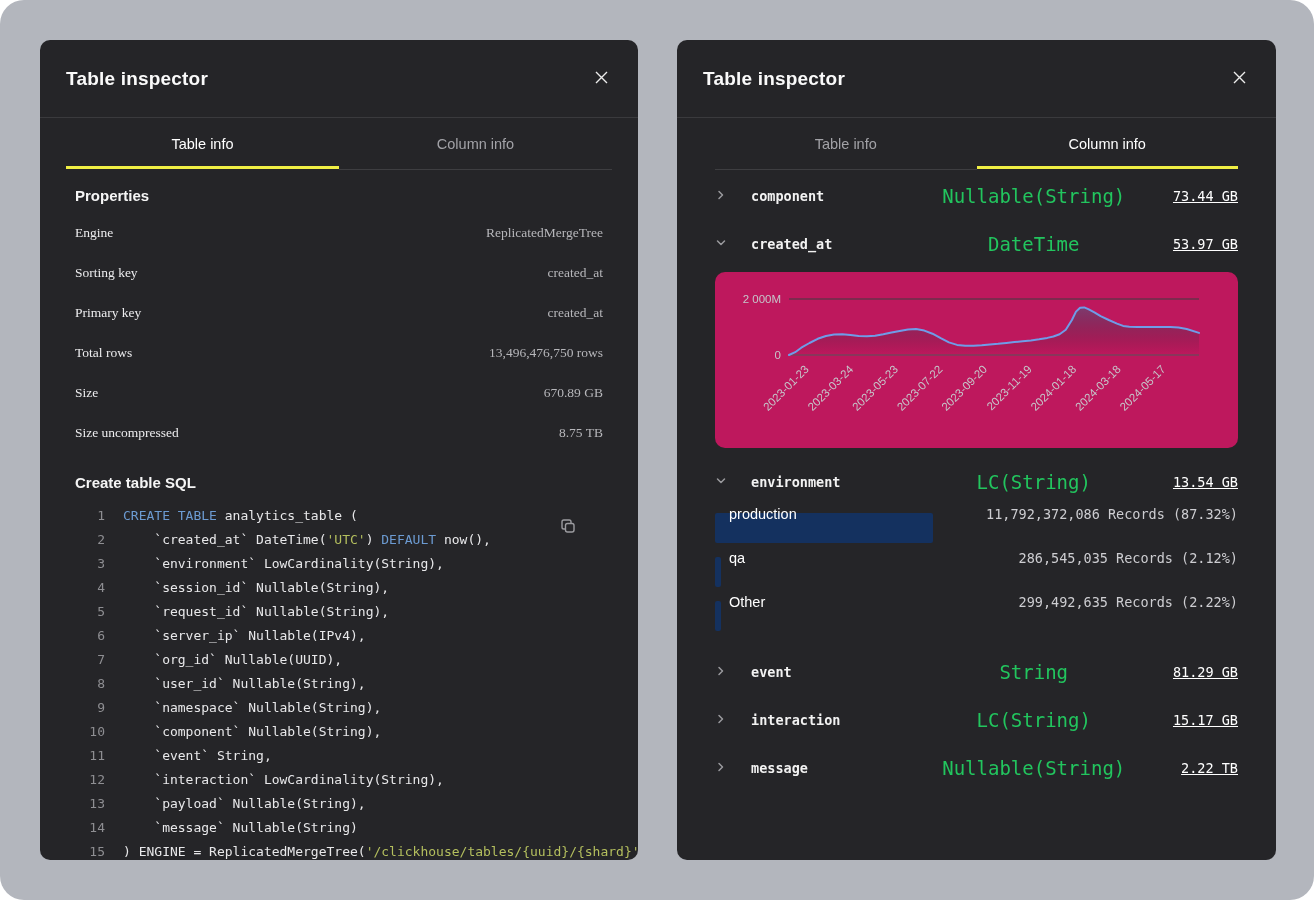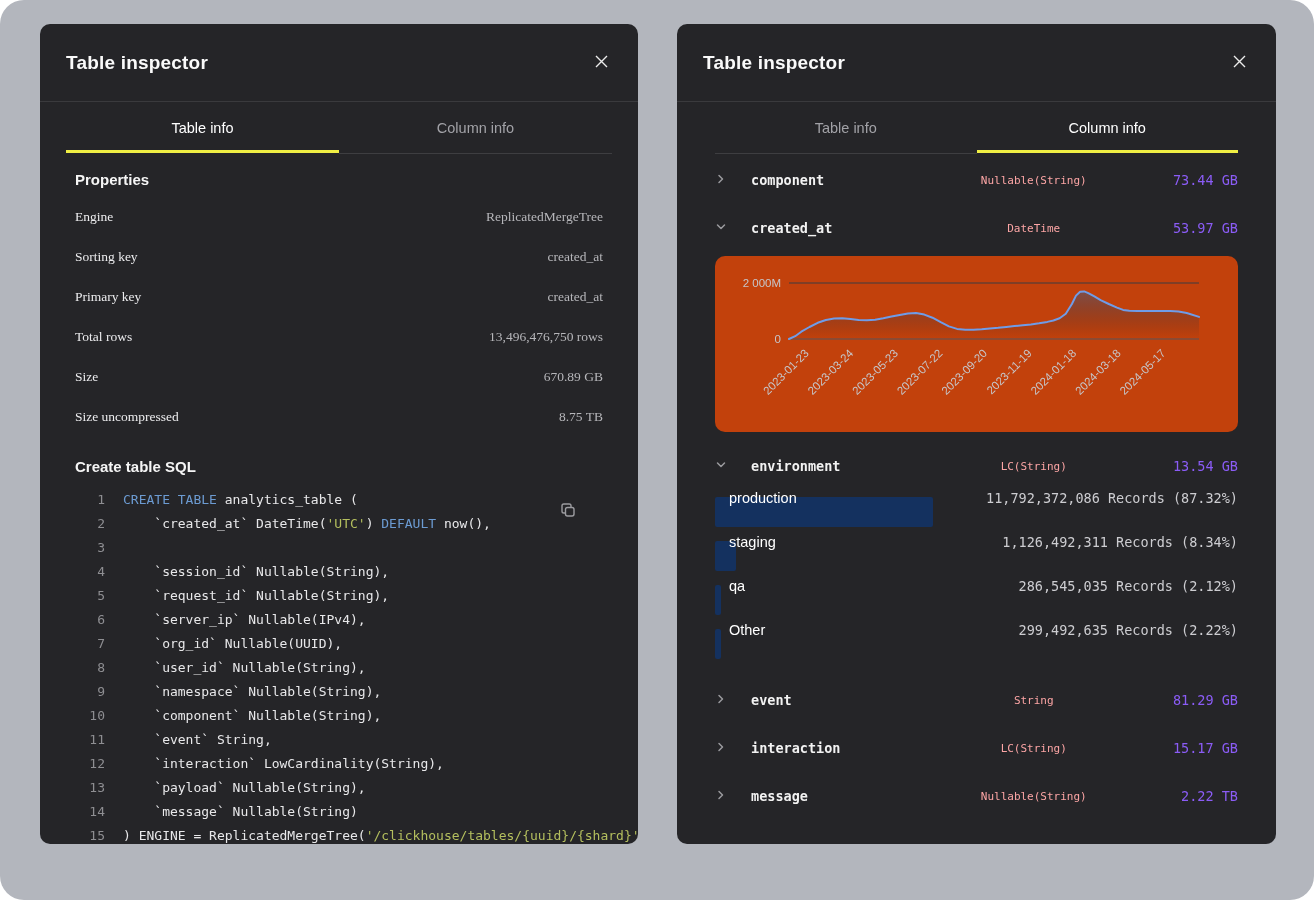--- a/index.html
+++ b/index.html
@@ -1,18 +1,18 @@
 <!DOCTYPE html>
 <html><head>
 <meta charset="utf-8">
 <style>
   html,body{margin:0;padding:0;background:#fff;}
   body{width:1314px;height:900px;position:relative;font-family:"Liberation Sans",sans-serif;}
   .stage{position:absolute;inset:0;background:#b3b6bd;border-radius:24px;overflow:hidden;}
-  .panel{position:absolute;top:24px;height:820px;background:#252528;border-radius:10px;overflow:hidden;color:#ececee;}
+  .panel{position:absolute;top:40px;height:820px;background:#252528;border-radius:10px;overflow:hidden;color:#ececee;}
   .panel-left{left:40px;width:598px;}
   .panel-right{left:677px;width:599px;}
   .panel-header{height:78px;display:flex;align-items:center;justify-content:space-between;padding:0 26px;border-bottom:1px solid #3a3a3d;box-sizing:border-box;}
   .panel-title{font-size:19px;font-weight:700;color:#fafafa;letter-spacing:.2px;}
   .close-btn{background:none;border:none;padding:4px;cursor:pointer;display:flex;align-items:center;}
   .tabs{display:flex;height:52px;}
   .panel-left .tabs{margin:0 26px;}
   .panel-right .tabs{margin:0 38px;}
   .tab{flex:1;display:flex;align-items:center;justify-content:center;font-size:14.5px;color:#a2a2a7;border-bottom:1px solid #3e3e41;cursor:pointer;}
   .tab.active{color:#ffffff;border-bottom:1px solid transparent;box-shadow:inset 0 -3px 0 0 #f0ef44;}
@@ -27,23 +27,23 @@
   .code-wrap{position:relative;margin-top:12px;}
   .code-line{display:flex;height:24px;align-items:center;font-family:"DejaVu Sans Mono",monospace;font-size:13px;}
   .ln{width:30px;text-align:right;color:#8e8e92;margin-right:18px;flex:none;}
   .lc{white-space:pre;color:#e8e8ea;}
   .tok-k{color:#6c9bd2;}
   .tok-s{color:#b4bf5e;}
   .copy-btn{position:absolute;top:12px;right:24px;background:none;border:none;padding:2px;cursor:pointer;}
   .col-list{padding:2px 38px 0;}
   .col-row{height:48px;display:grid;grid-template-columns:36px 1fr 1fr 110px;align-items:center;cursor:pointer;}
   .col-name{font-family:"DejaVu Sans Mono",monospace;font-size:13.5px;font-weight:700;color:#f2f2f2;}
-  .col-type{font-family:"DejaVu Sans Mono",monospace;font-size:11px;color:#fca5a5;text-align:center;}
-  .col-size{font-family:"DejaVu Sans Mono",monospace;font-size:13.5px;color:#8b5cf6;text-align:right;}
-  .chart-card{margin:4px 0 0;background:#c2410c;border-radius:10px;height:176px;}
+  .col-type{font-family:"DejaVu Sans Mono",monospace;font-size:19px;color:#22c55e;text-align:center;}
+  .col-size{font-family:"DejaVu Sans Mono",monospace;font-size:13.5px;color:#ffffff;text-align:right;text-decoration:underline;}
+  .chart-card{margin:4px 0 0;background:#be185d;border-radius:10px;height:176px;}
   .chart-card svg{display:block;}
   .val-row{height:44px;position:relative;display:flex;}
   .val-bar{position:absolute;left:0;top:50%;transform:translateY(-50%);height:30px;background:#14315f;border-radius:2px;}
   .val-label{position:relative;margin-left:14px;font-size:14.5px;color:#ffffff;}
   .val-records{margin-left:auto;position:relative;font-family:"DejaVu Sans Mono",monospace;font-size:13.5px;color:#cdcdd1;}
   .spacer-sm{height:10px;}
 </style>
 </head>
 <body>
 
@@ -102,20 +102,21 @@
             <div class="code-line">
               <span class="ln">1</span>
               <span class="lc"><span class="tok-k">CREATE TABLE</span><span> analytics_table (</span></span>
             </div>
             <div class="code-line">
               <span class="ln">2</span>
               <span class="lc"><span>    `created_at` DateTime(</span><span class="tok-s">'UTC'</span><span>) </span><span class="tok-k">DEFAULT</span><span> now(),</span></span>
             </div>
             <div class="code-line">
               <span class="ln">3</span>
+              <span class="lc"><span>    `environment` LowCardinality(String),</span></span>
             </div>
             <div class="code-line">
               <span class="ln">4</span>
               <span class="lc"><span>    `session_id` Nullable(String),</span></span>
             </div>
             <div class="code-line">
               <span class="ln">5</span>
               <span class="lc"><span>    `request_id` Nullable(String),</span></span>
             </div>
             <div class="code-line">
@@ -240,25 +241,20 @@
           <span class="col-name">environment</span>
           <span class="col-type">LC(String)</span>
           <span class="col-size">13.54 GB</span>
         </div>
         <div class="val-row">
           <span class="val-bar" style="width: 218.3px;"></span>
           <span class="val-label">production</span>
           <span class="val-records">11,792,372,086 Records (87.32%)</span>
         </div>
         <div class="val-row">
-          <span class="val-bar" style="width: 20.85px;"></span>
-          <span class="val-label">staging</span>
-          <span class="val-records">1,126,492,311 Records (8.34%)</span>
-        </div>
-        <div class="val-row">
           <span class="val-bar" style="width: 6px;"></span>
           <span class="val-label">qa</span>
           <span class="val-records">286,545,035 Records (2.12%)</span>
         </div>
         <div class="val-row">
           <span class="val-bar" style="width: 6px;"></span>
           <span class="val-label">Other</span>
           <span class="val-records">299,492,635 Records (2.22%)</span>
         </div>
         <div class="spacer-sm"></div>

